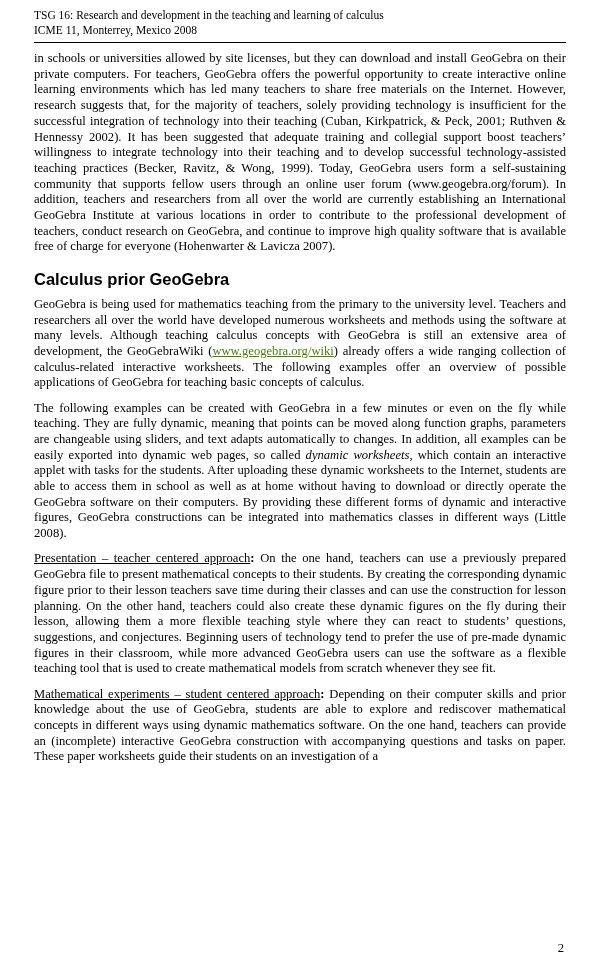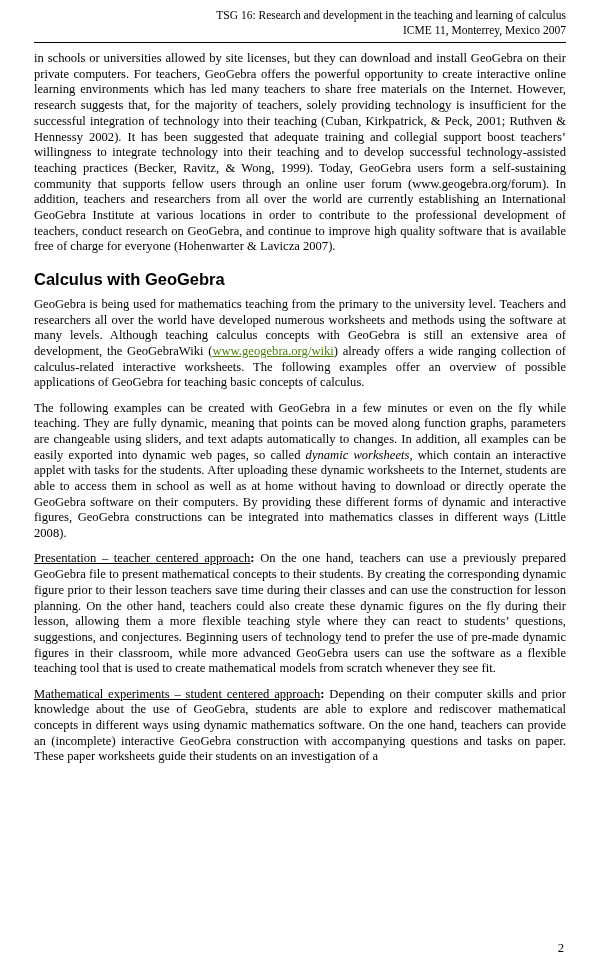--- a/index.html
+++ b/index.html
@@ -17,21 +17,21 @@
     background: #ffffff;
     color: #000000;
     font-family: "Liberation Serif", serif;
     overflow: hidden;
   }
   .header {
     padding-bottom: 5px;
     border-bottom: 1px solid #000000;
   }
   .header-line {
-    text-align: right;
+    text-align: left;
     font-size: 11.5px;
     line-height: 14.5px;
   }
   .body-text {
     margin-top: 8px;
     font-size: 12.6px;
     line-height: 15.7px;
     text-align: justify;
   }
   .para {
@@ -55,24 +55,24 @@
     bottom: 14px;
     font-size: 12.6px;
   }
 </style>
 </head>
 <body>
 
 <div class="page">
   <div class="header">
     <div class="header-line">TSG 16: Research and development in the teaching and learning of calculus</div>
-    <div class="header-line">ICME 11, Monterrey, Mexico 2007</div>
+    <div class="header-line">ICME 11, Monterrey, Mexico 2008</div>
   </div>
   <div class="body-text">
       <p class="para"><span class="run-normal">in schools or universities allowed by site licenses, but they can download and install GeoGebra on their private computers. For teachers, GeoGebra offers the powerful opportunity to create interactive online learning environments which has led many teachers to share free materials on the Internet. However, research suggests that, for the majority of teachers, solely providing technology is insufficient for the successful integration of technology into their teaching (Cuban, Kirkpatrick, &amp; Peck, 2001; Ruthven &amp; Hennessy 2002). It has been suggested that adequate training and collegial support boost teachers’ willingness to integrate technology into their teaching and to develop successful technology-assisted teaching practices (Becker, Ravitz, &amp; Wong, 1999). Today, GeoGebra users form a self-sustaining community that supports fellow users through an online user forum (www.geogebra.org/forum). In addition, teachers and researchers from all over the world are currently establishing an International GeoGebra Institute at various locations in order to contribute to the professional development of teachers, conduct research on GeoGebra, and continue to improve high quality software that is available free of charge for everyone (Hohenwarter &amp; Lavicza 2007).</span></p>
-      <h2 class="section-heading">Calculus with GeoGebra</h2>
+      <h2 class="section-heading">Calculus prior GeoGebra</h2>
       <p class="para"><span class="run-normal">GeoGebra is being used for mathematics teaching from the primary to the university level. Teachers and researchers all over the world have developed numerous worksheets and methods using the software at many levels. Although teaching calculus concepts with GeoGebra is still an extensive area of development, the GeoGebraWiki (</span><span class="run-link">www.geogebra.org/wiki</span><span class="run-normal">) already offers a wide ranging collection of calculus-related interactive worksheets. The following examples offer an overview of possible applications of GeoGebra for teaching basic concepts of calculus.</span></p>
       <p class="para"><span class="run-normal">The following examples can be created with GeoGebra in a few minutes or even on the fly while teaching. They are fully dynamic, meaning that points can be moved along function graphs, parameters are changeable using sliders, and text adapts automatically to changes. In addition, all examples can be easily exported into dynamic web pages, so called </span><span class="run-italic">dynamic worksheets</span><span class="run-normal">, which contain an interactive applet with tasks for the students. After uploading these dynamic worksheets to the Internet, students are able to access them in school as well as at home without having to download or directly operate the GeoGebra software on their computers. By providing these different forms of dynamic and interactive figures, GeoGebra constructions can be integrated into mathematics classes in different ways (Little 2008).</span></p>
       <p class="para"><span class="run-bold-underline">Presentation – teacher centered approach</span><span class="run-bold">:</span><span class="run-normal"> On the one hand, teachers can use a previously prepared GeoGebra file to present mathematical concepts to their students. By creating the corresponding dynamic figure prior to their lesson teachers save time during their classes and can use the construction for lesson planning. On the other hand, teachers could also create these dynamic figures on the fly during their lesson, allowing them a more flexible teaching style where they can react to students’ questions, suggestions, and conjectures. Beginning users of technology tend to prefer the use of pre-made dynamic figures in their classroom, while more advanced GeoGebra users can use the software as a flexible teaching tool that is used to create mathematical models from scratch whenever they see fit.</span></p>
       <p class="para"><span class="run-bold-underline">Mathematical experiments – student centered approach</span><span class="run-bold">:</span><span class="run-normal"> Depending on their computer skills and prior knowledge about the use of GeoGebra, students are able to explore and rediscover mathematical concepts in different ways using dynamic mathematics software. On the one hand, teachers can provide an (incomplete) interactive GeoGebra construction with accompanying questions and tasks on paper. These paper worksheets guide their students on an investigation of a</span></p>
     </div>
   <div class="page-number">2</div>
 </div>
 
 </body></html>

